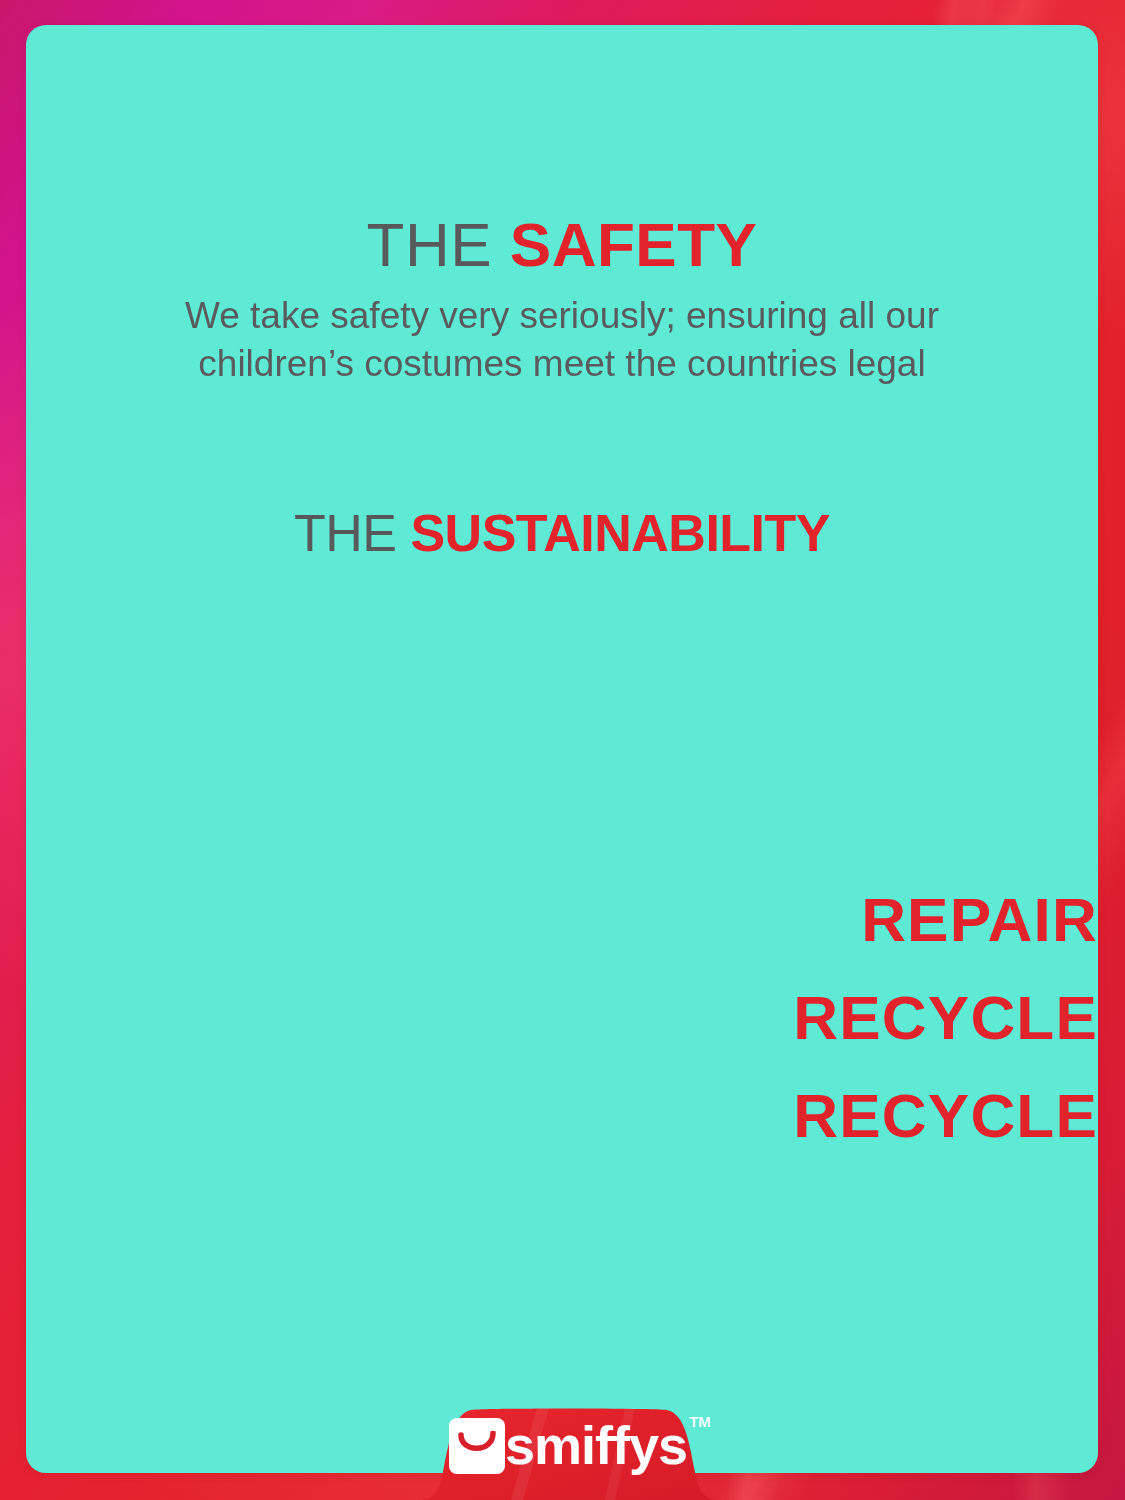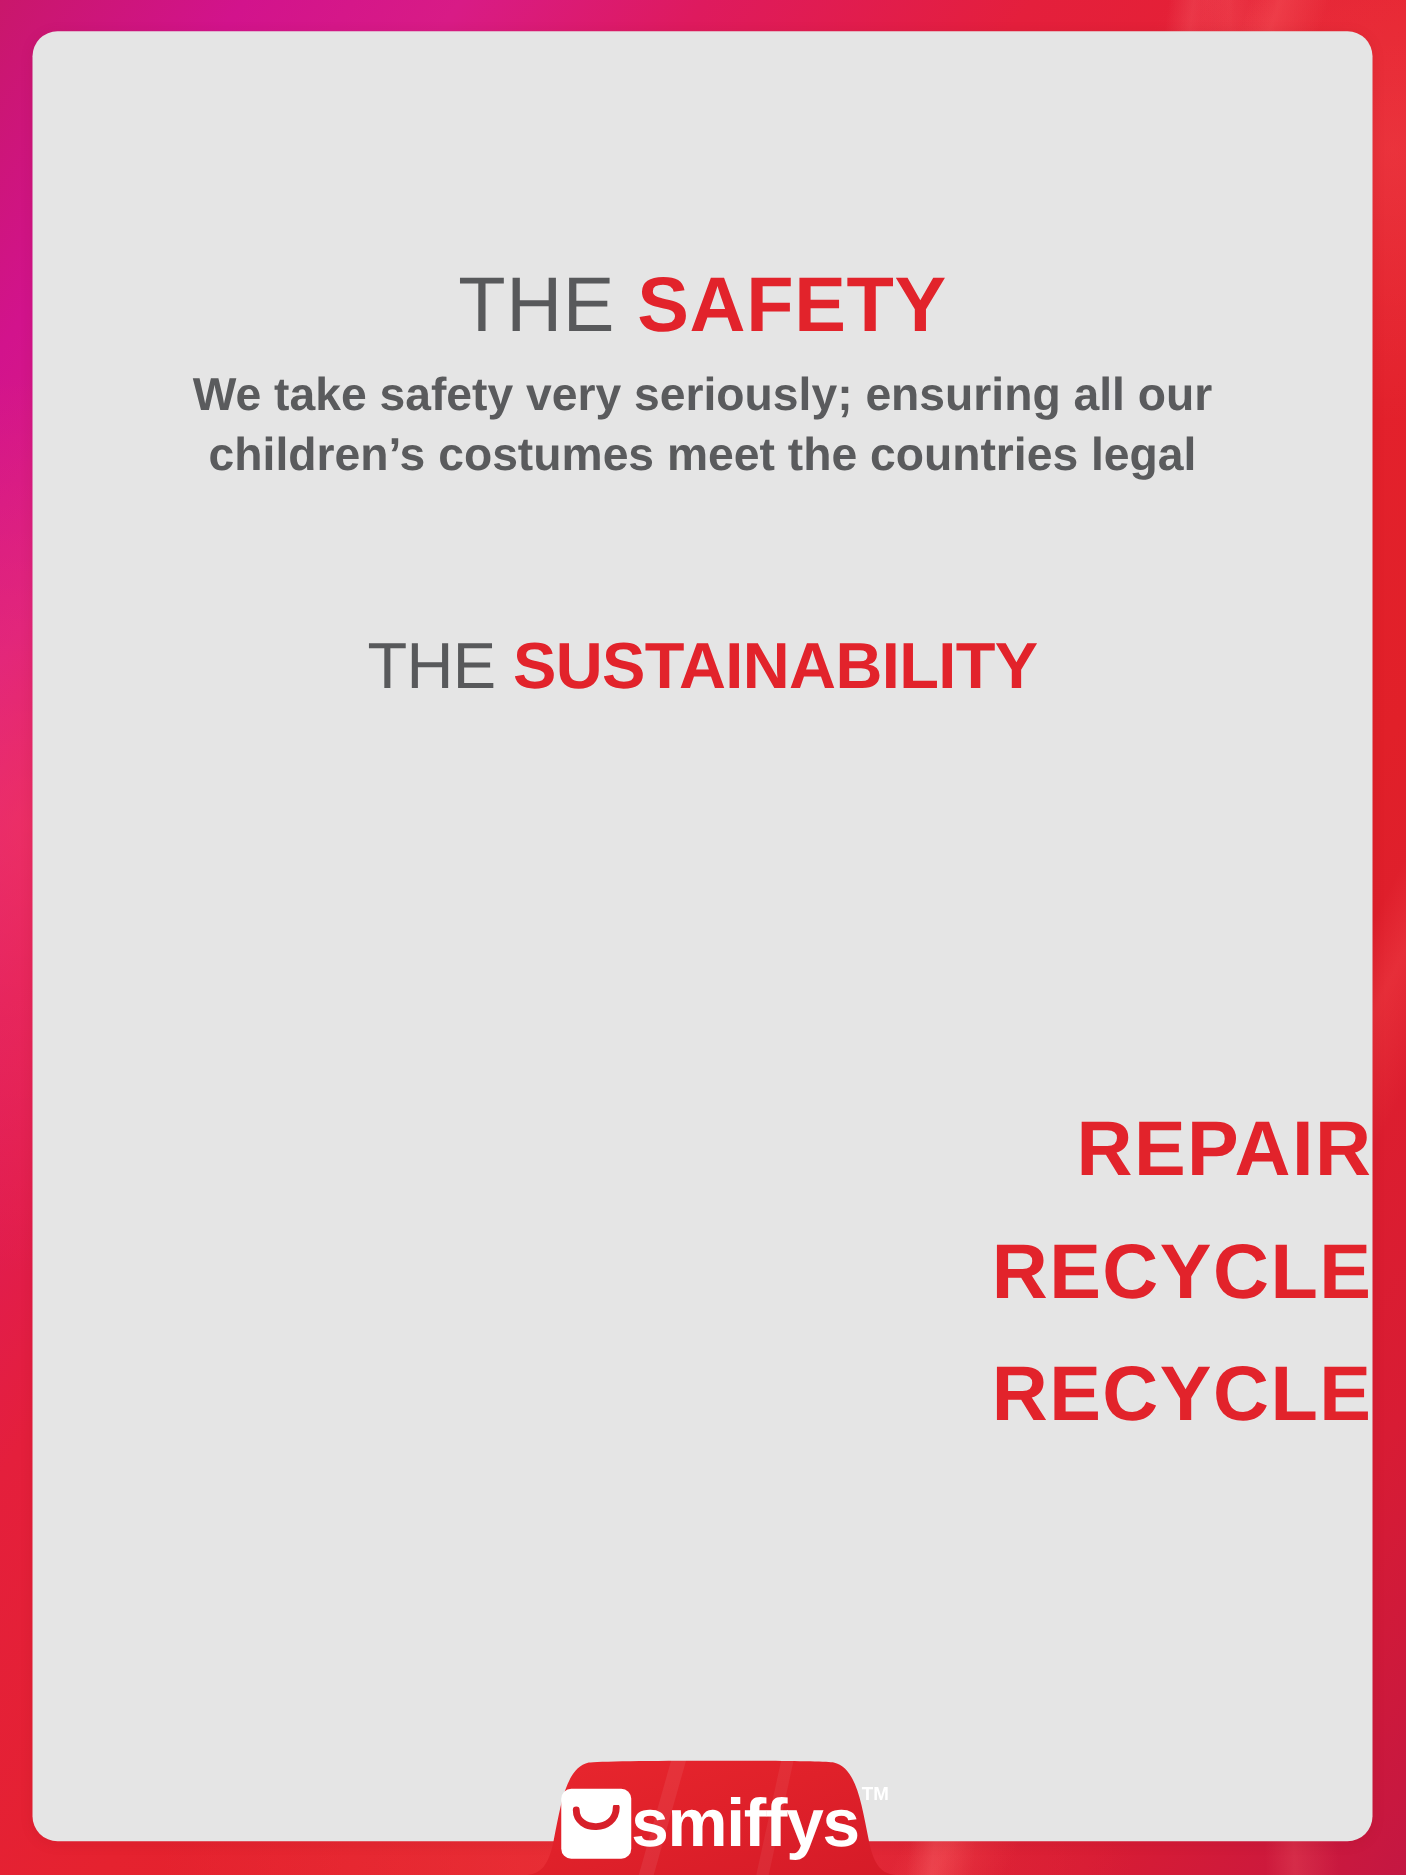--- a/index.html
+++ b/index.html
@@ -51,21 +51,21 @@
       radial-gradient(ellipse 300px 300px at 99% 8%, rgba(255,110,110,0.22), rgba(255,110,110,0) 72%);
   }
 
   
   .card {
     position: absolute;
     left: 26px;
     top: 25px;
     width: 1072px;
     height: 1448px;
-    background: #e5e5e5;
+    background: #5eead4;
     border-radius: 20px;
     box-shadow: 0 2px 10px rgba(120,0,20,0.10);
     overflow: hidden;
   }
 
   .card-inner {
     position: absolute;
     left: 0;
     top: 0;
     width: 100%;
@@ -98,21 +98,21 @@
     font-weight: 700;
   }
   #heading-sustainability { font-size: 52px; letter-spacing: -0.5px; }
 
   .body-copy {
     margin: 14px auto 0 auto;
     width: 840px;
     color: #5A5B5D;
     font-size: 37px;
     line-height: 1.30;
-    font-weight: 700;
+    font-weight: 400;
   }
   .body-copy .ln { display: block; }
 
   
   #rwords {
     position: absolute;
     left: 0;
     top: 846px;
     width: 100%;
     text-align: right;
@@ -140,21 +140,21 @@
   }
   .banner-shape svg { display: block; width: 100%; height: 100%; }
 
   .logo-content {
     position: absolute;
     left: 0;
     top: 0;
     width: 100%;
     height: 100%;
     display: flex;
-    align-items: center;
+    align-items: flex-start;
     justify-content: center;
     padding-top: 18px;
     box-sizing: border-box;
   }
   .logo-mark {
     width: 56px;
     height: 56px;
     background: #FFFFFF;
     border-radius: 8px;
     display: flex;

